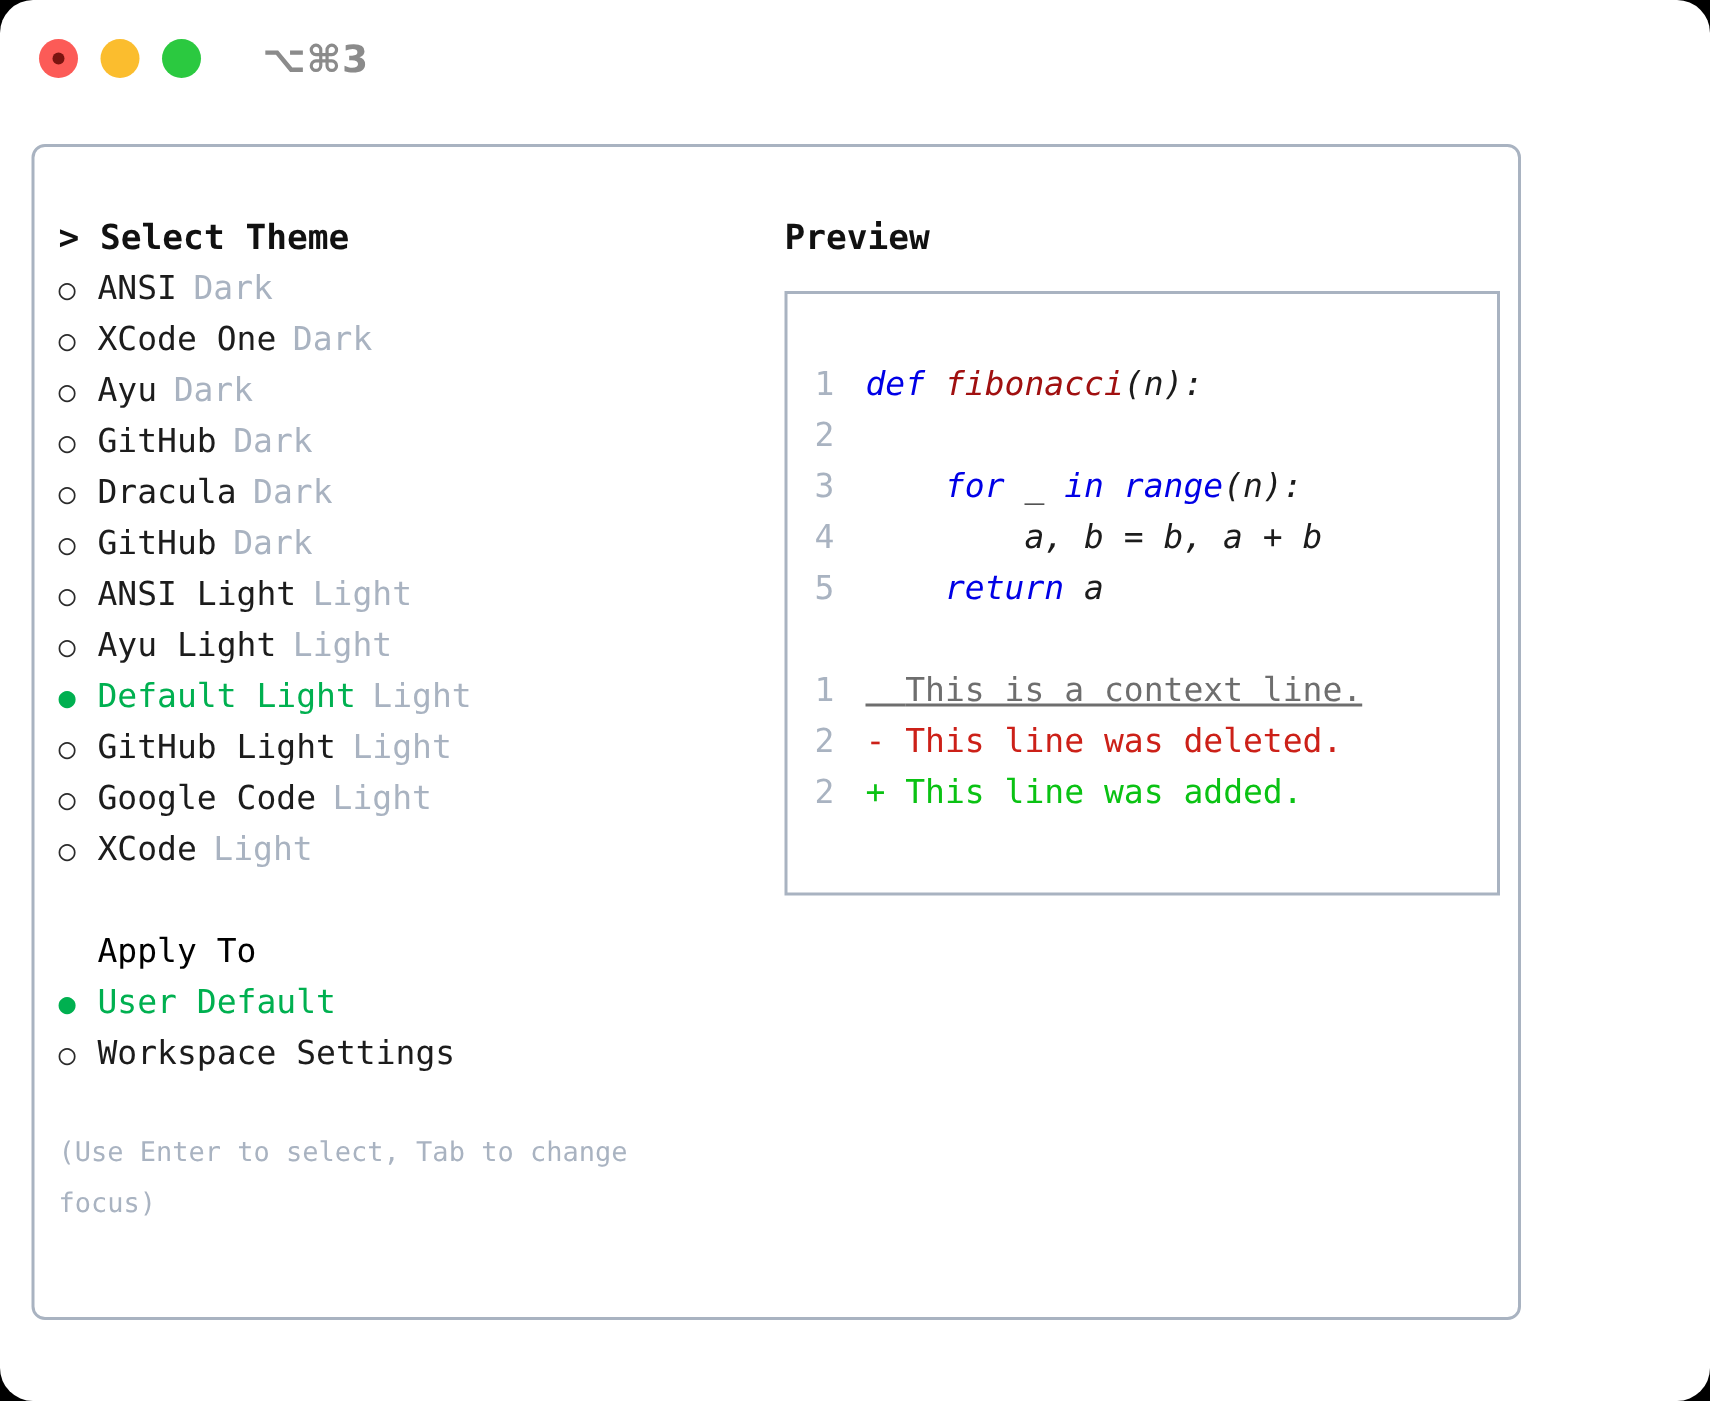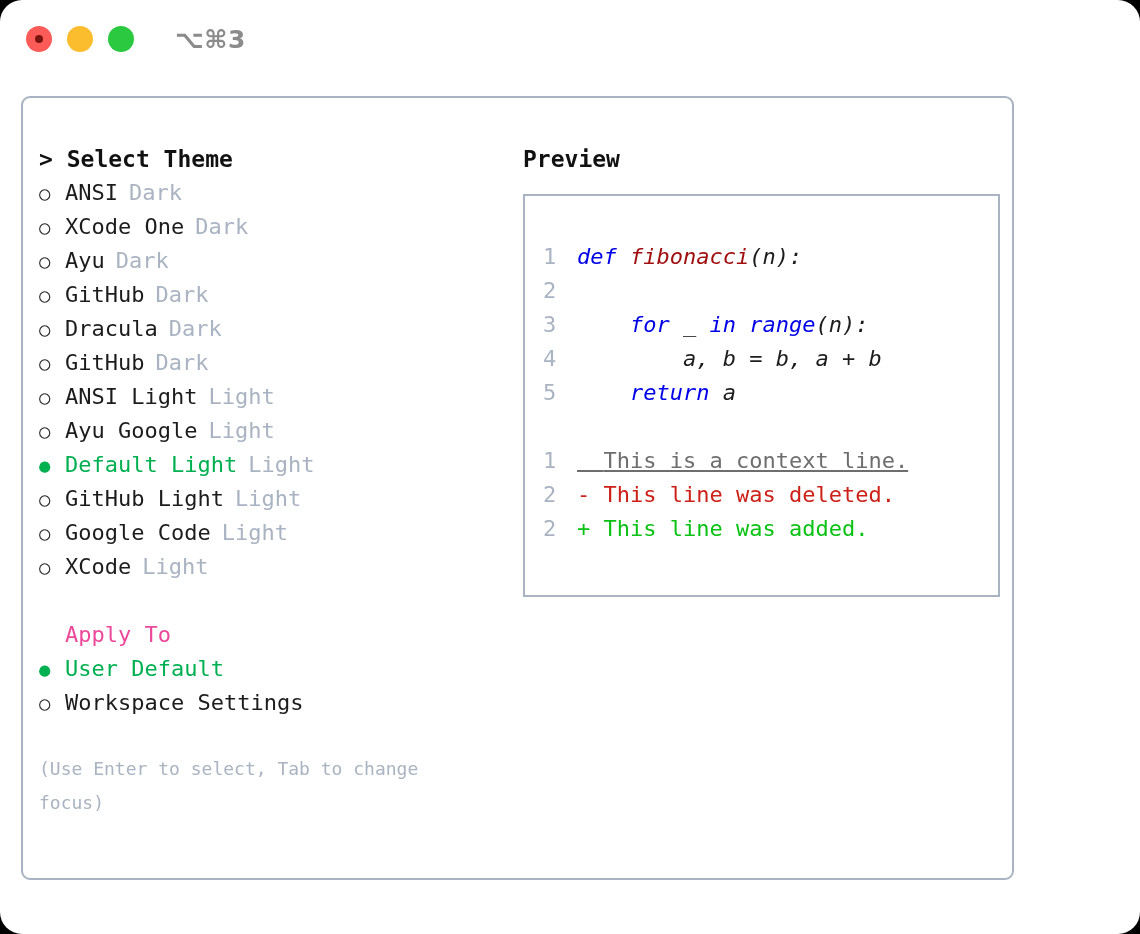--- a/index.html
+++ b/index.html
@@ -104,21 +104,21 @@
   .opt-row.selected .opt-label { color: #00b050; }
   .opt-label { color: #1c1c1c; }
   .opt-tag {
     color: #a9b3c1;
     margin-left: 11px;
   }
   .opt-row.selected .opt-tag { color: #a9b3c1; }
   .spacer-row { height: 34px; }
   .apply-header {
     font-size: 22px;
-    color: #ec4899;
+    color: #000000;
     line-height: 34px;
     padding-left: 26px;
     white-space: pre;
   }
   #help-text {
     margin-top: 32px;
     font-size: 18px;
     line-height: 34px;
     color: #a9b3c1;
     width: 400px;
@@ -213,21 +213,21 @@
           <span class="opt-label">GitHub</span>
           <span class="opt-tag">Dark</span>
         </div>
         <div class="opt-row">
           <span class="marker">○</span>
           <span class="opt-label">ANSI Light</span>
           <span class="opt-tag">Light</span>
         </div>
         <div class="opt-row">
           <span class="marker">○</span>
-          <span class="opt-label">Ayu Google</span>
+          <span class="opt-label">Ayu Light</span>
           <span class="opt-tag">Light</span>
         </div>
         <div class="opt-row selected">
           <span class="marker">●</span>
           <span class="opt-label">Default Light</span>
           <span class="opt-tag">Light</span>
         </div>
         <div class="opt-row">
           <span class="marker">○</span>
           <span class="opt-label">GitHub Light</span>

